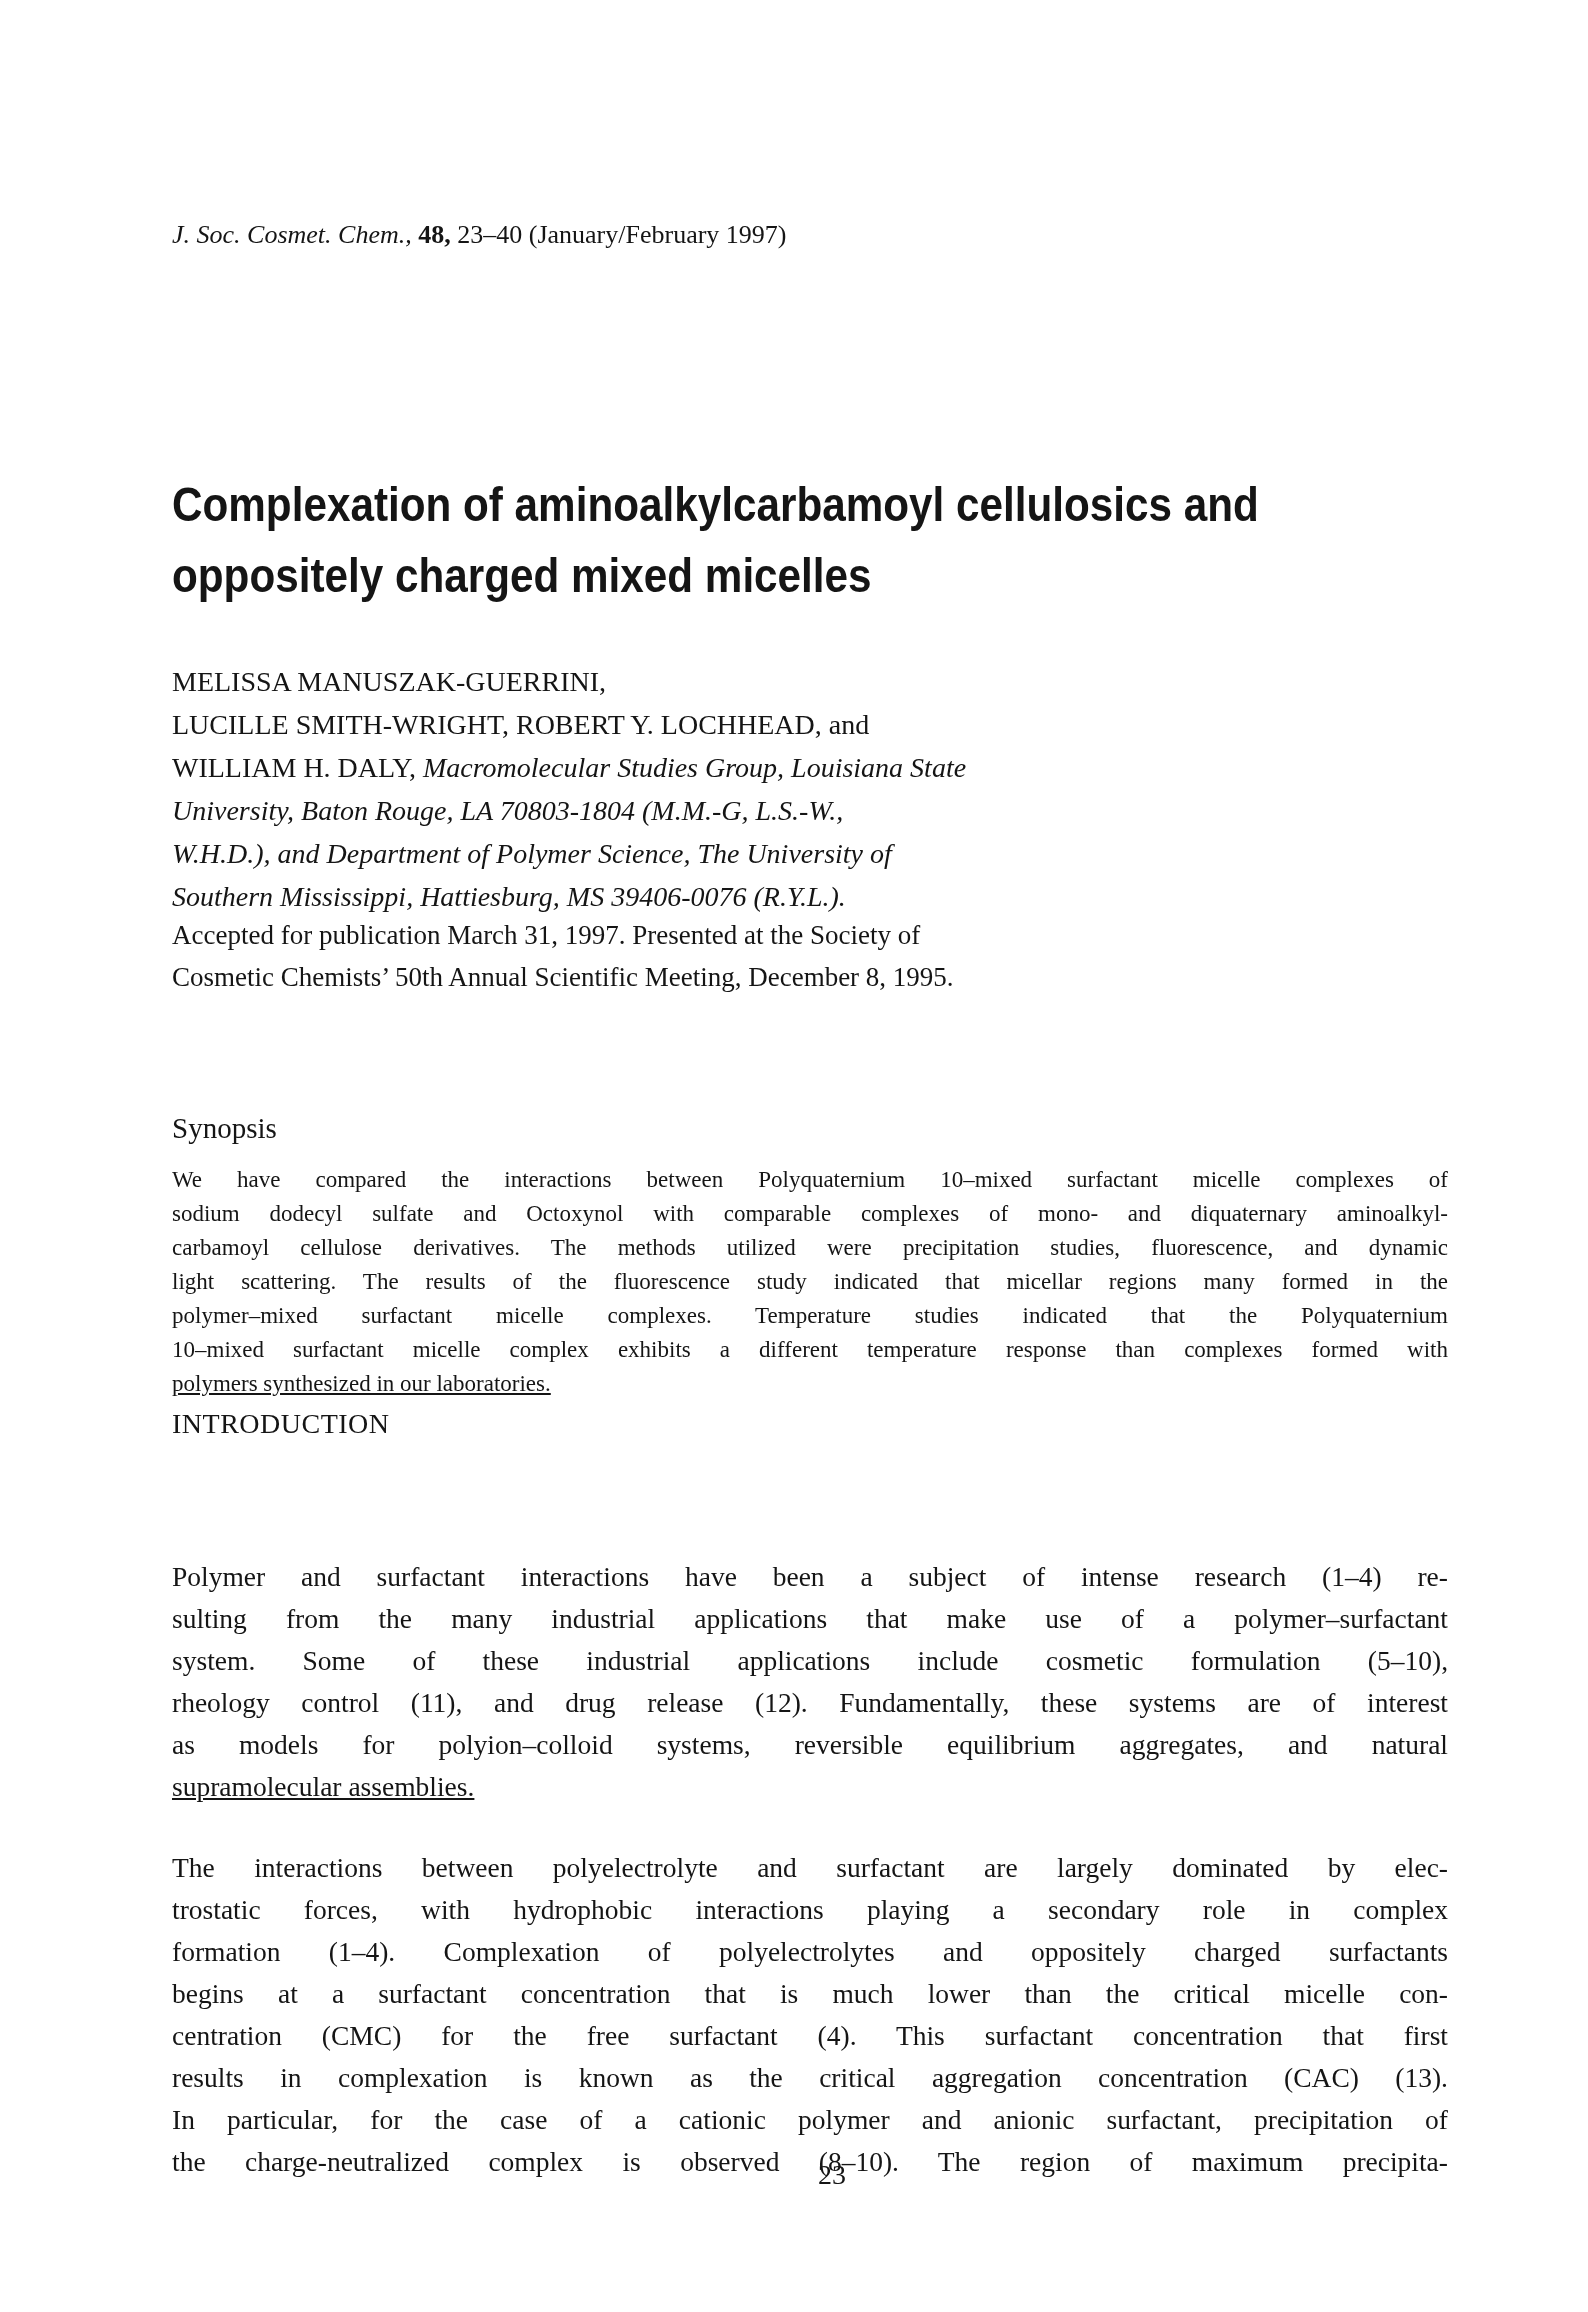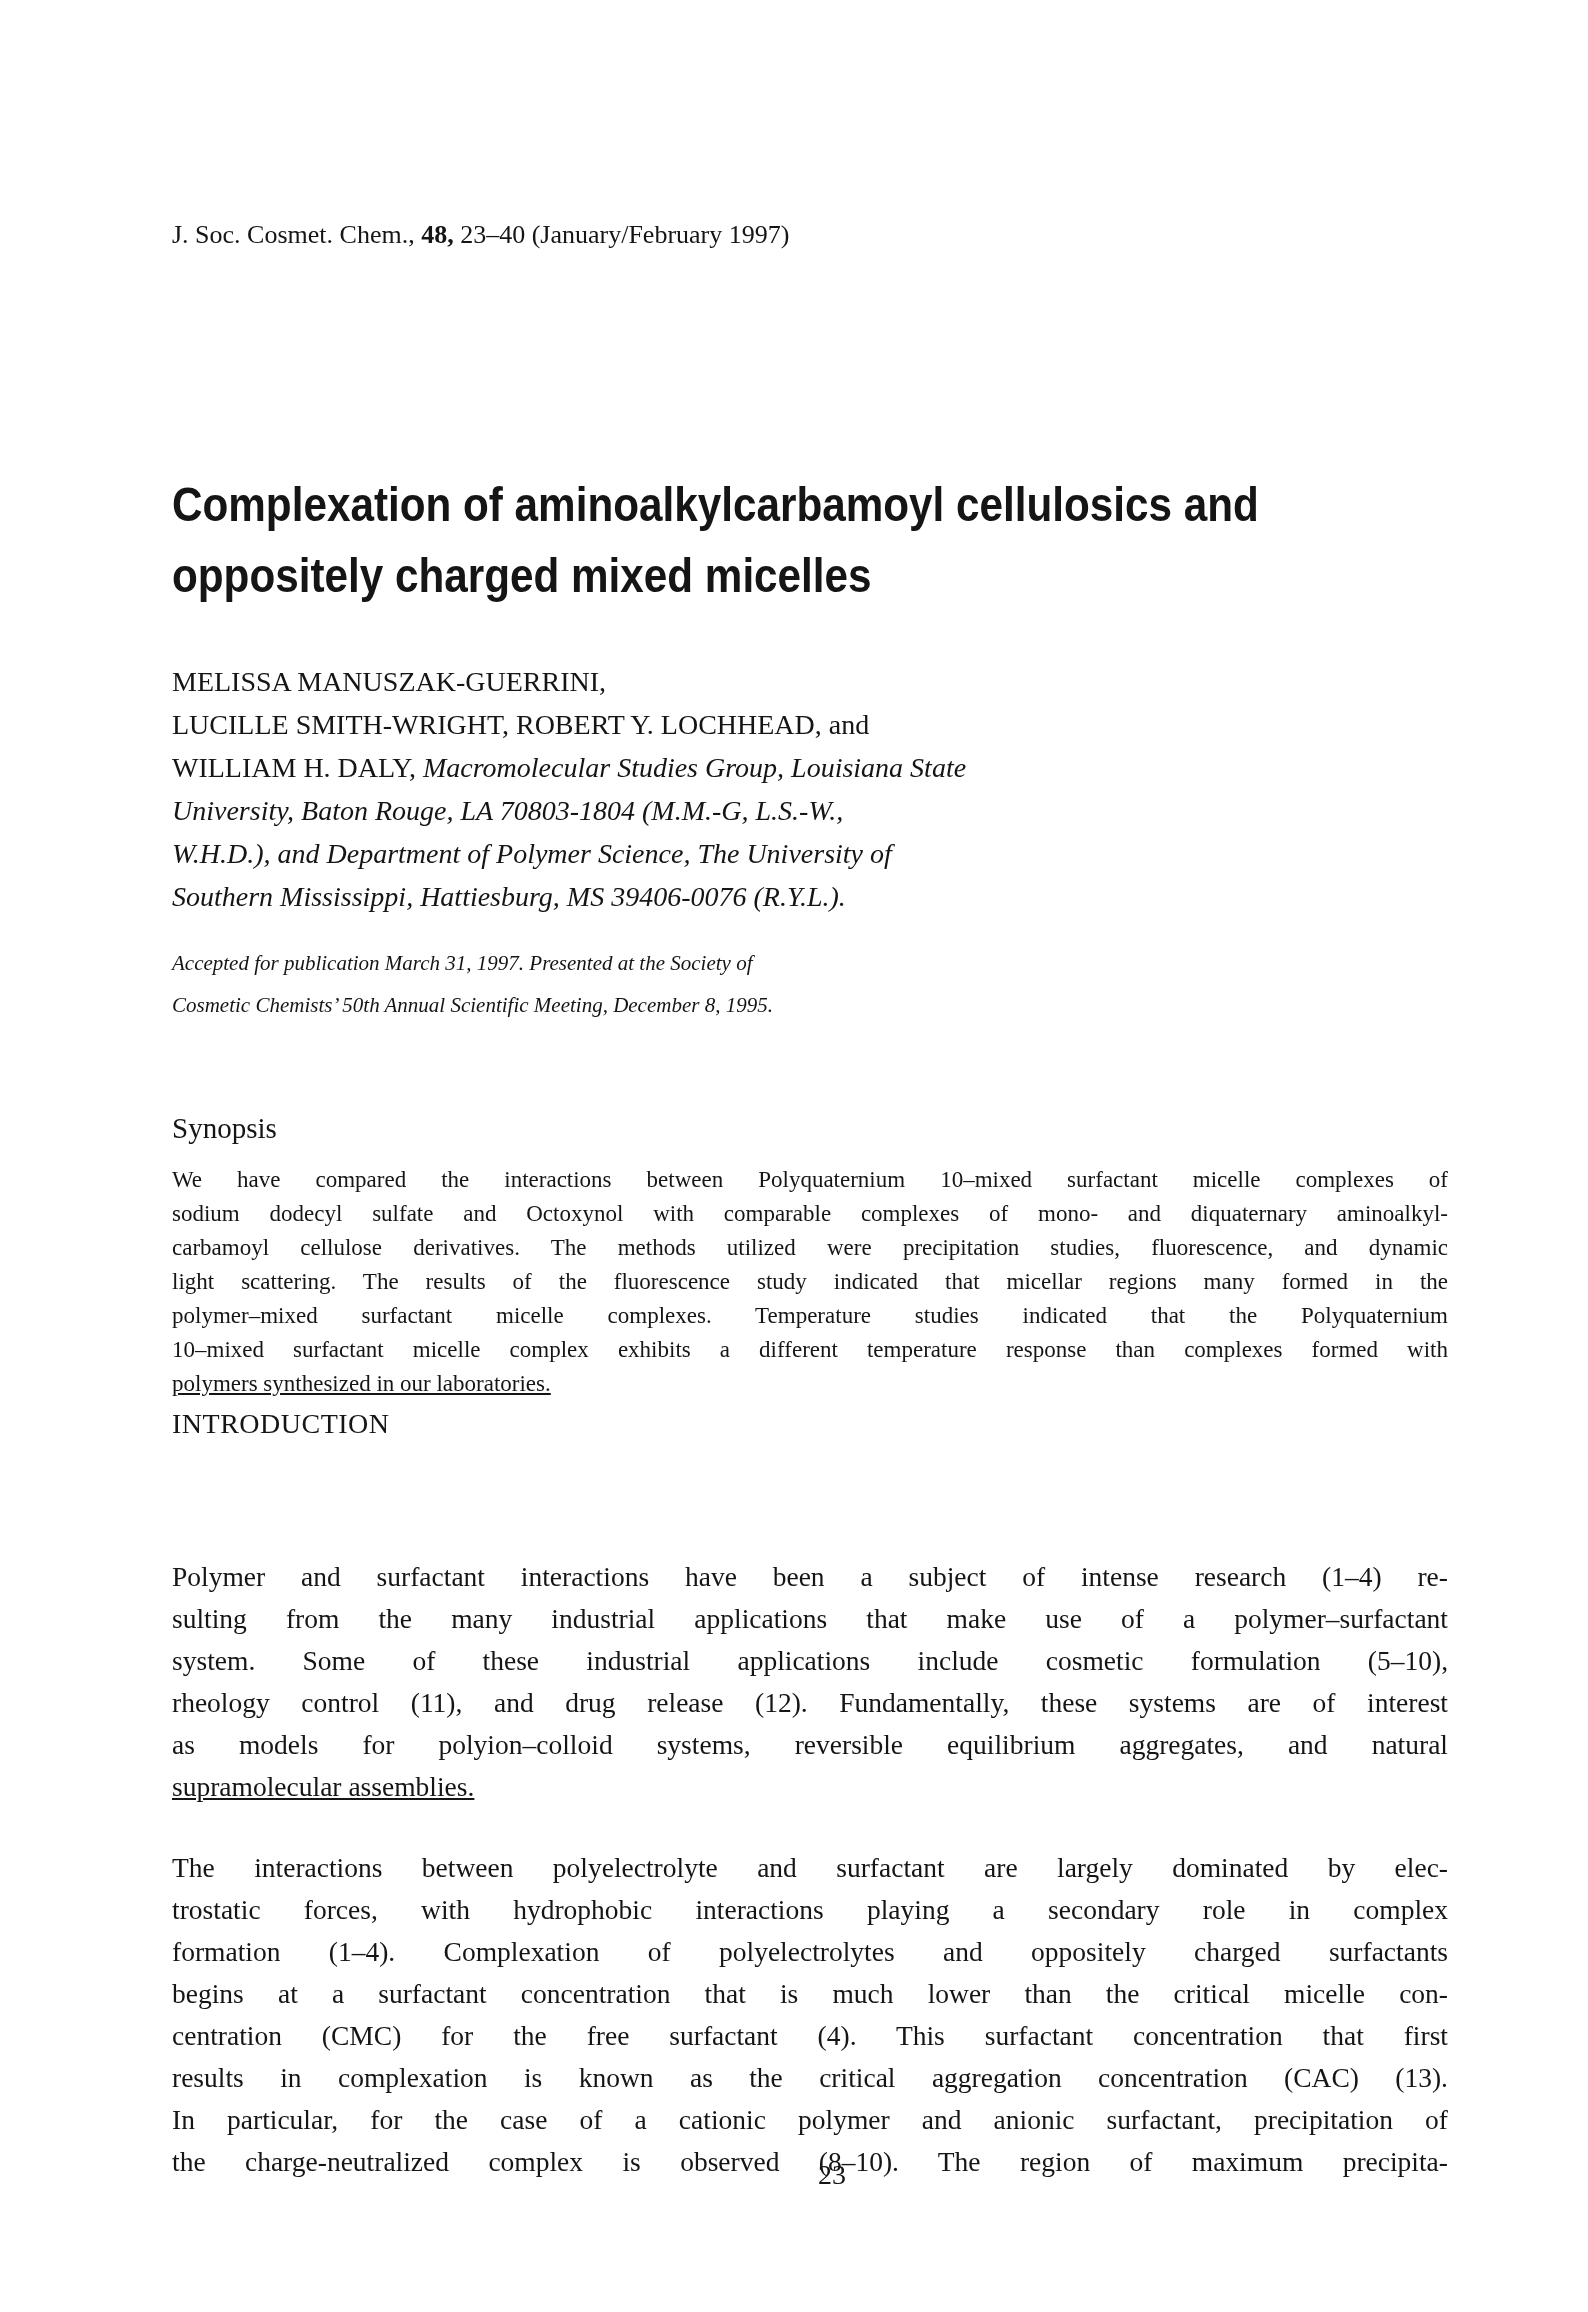--- a/index.html
+++ b/index.html
@@ -12,41 +12,41 @@
     width: 1588px;
     height: 2312px;
     margin: 0 auto;
     background: #ffffff;
     color: #151515;
     overflow: hidden;
   }
   .abs { position: absolute; left: 172px; width: 1276px; }
 
   .citation { top: 220px; font-size: 26px; white-space: nowrap; }
-  .citation .ital { }
+  .citation .ital { font-style: italic; }
   .citation .vol  { font-weight: bold; }
 
   .paper-title {
     top: 469px;
     width: 1506px;
     font-family: "Liberation Sans", sans-serif;
     font-weight: bold;
     font-size: 48px;
     line-height: 71px;
     letter-spacing: 0px;
     transform: scaleX(0.88);
     transform-origin: left top;
     white-space: nowrap;
   }
 
   .authors { top: 660px; font-size: 28px; line-height: 43px; }
   .authors .line { white-space: nowrap; }
   .authors .ital { font-style: italic; }
 
-  .accepted { top: 942px; font-size: 21px; line-height: 42px; font-style: italic; }
+  .accepted { top: 914px; font-size: 27px; line-height: 42px; }
   .accepted .line { white-space: nowrap; }
 
   .synopsis-heading { top: 1112px; font-size: 29px; }
   .synopsis-body { top: 1163px; font-size: 23px; line-height: 34px; }
 
   .intro-heading { top: 1408px; font-size: 28px; letter-spacing: 0.5px; }
 
   .body-par { font-size: 27.5px; line-height: 42px; }
   .par1 { top: 1556px; }
   .par2 { top: 1847px; }

